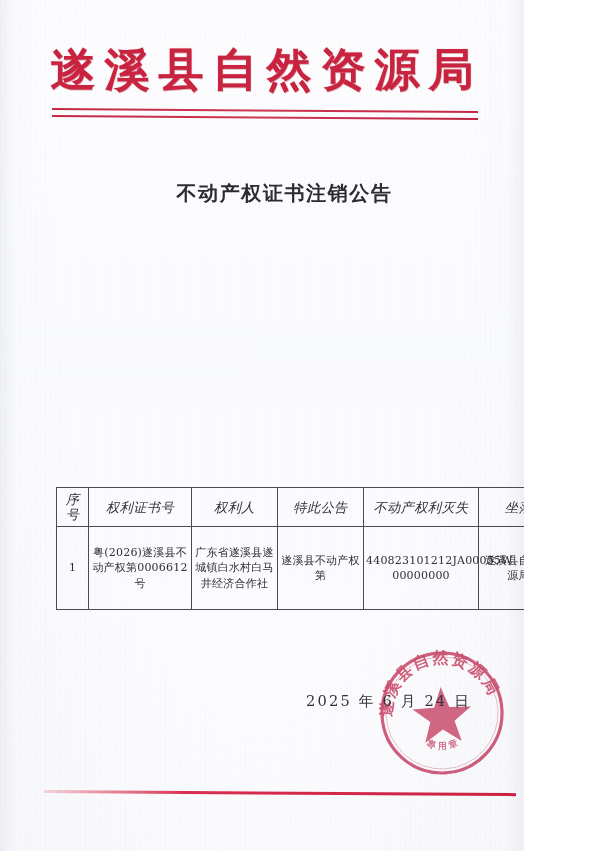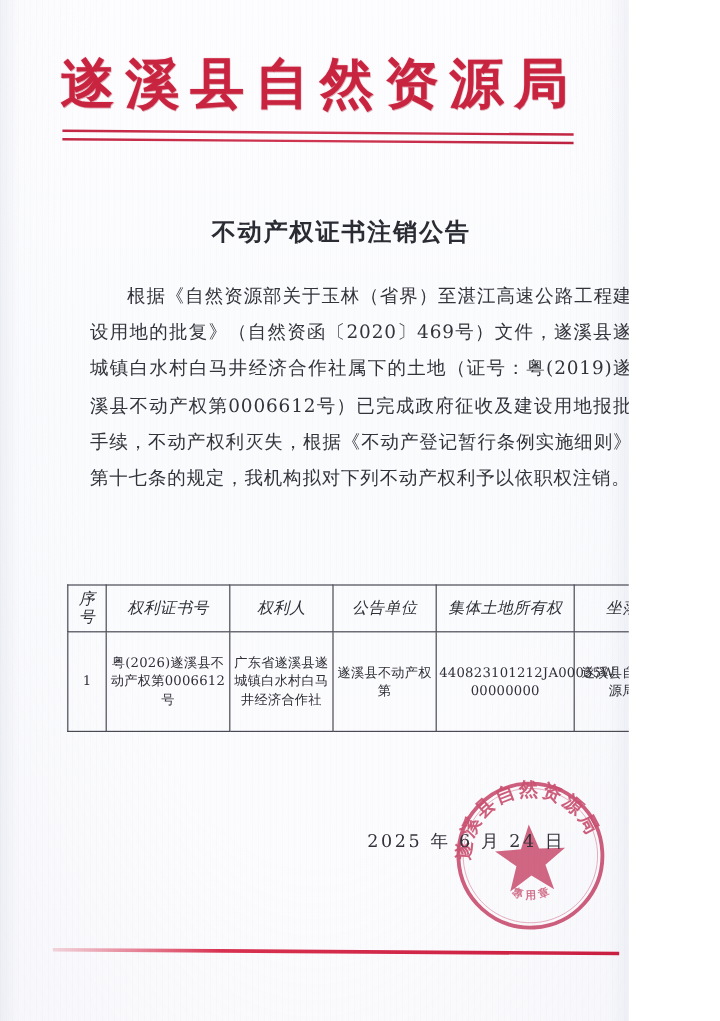--- a/index.html
+++ b/index.html
@@ -224,40 +224,39 @@
     <div class="masthead-title">遂溪县自然资源局</div>
   </div>
   <div class="masthead-rule-wrap">
     <div class="masthead-rule-a"></div>
     <div class="masthead-rule-b"></div>
   </div>
 
   <div class="doc-title">不动产权证书注销公告</div>
 
   <div class="body-text">
-    <p>根据《自然资源部关于玉林（省界）至湛江高速公路工程建设用地的批复》（自然资函〔2020〕469号）文件，遂溪县遂城镇白水村白马井经济合作社属下的土地（证号：粤(2019)遂溪县不动产权第0006612号）已完成政府征收及建设用地报批手续，不动产权利灭失，根据《不动产登记暂行条例实施细则》第十七条的规定，我机构拟对下列不动产权利予以依职权注销。</p>
   </div>
 
   <table class="reg-table">
     <colgroup>
       <col class="col-no">
         <col class="col-cert">
         <col class="col-owner">
       <col class="col-type">
         <col class="col-unit">
         <col class="col-loc">
         <col class="col-note">
     </colgroup>
     <thead>
       <tr>
         <th>序号</th>
         <th>权利证书号</th>
         <th>权利人</th>
-        <th>公告单位</th>
-        <th>集体土地所有权</th>
+        <th>特此公告</th>
+        <th>不动产权利灭失</th>
         <th>坐落</th>
         <th>备注</th>
       </tr>
     </thead>
     <tbody>
       <tr>
         <td class="cell-no">1</td>
         <td>粤(2026)遂溪县不动产权第0006612号</td>
         <td>广东省遂溪县遂城镇白水村白马井经济合作社</td>
         <td>遂溪县不动产权第</td>

